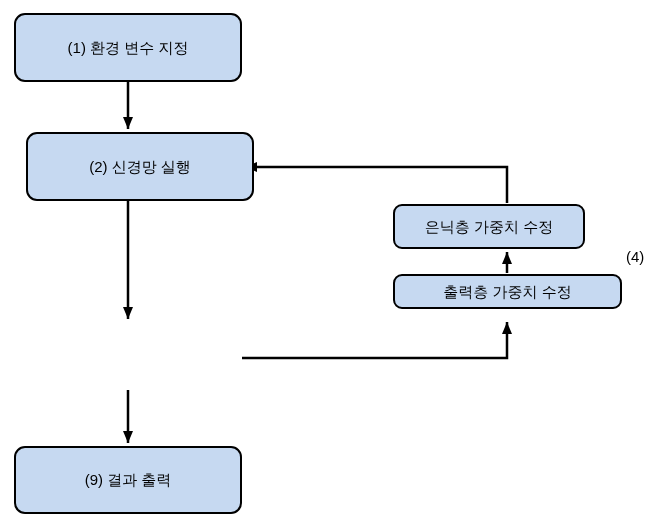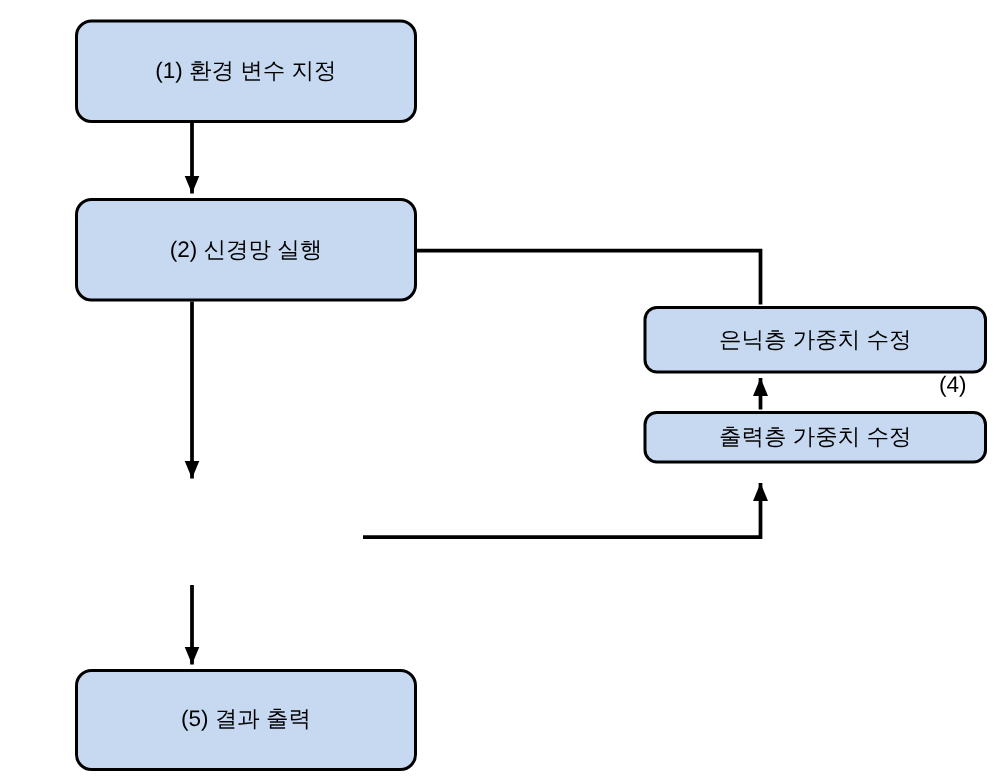--- a/index.html
+++ b/index.html
@@ -39,27 +39,26 @@
     border: 2px solid var(--node-border, #000000);
     border-radius: 11px;
     display: flex;
     align-items: center;
     justify-content: center;
     text-align: center;
     color: var(--text, #000000);
     font-size: 15px;
     line-height: 1.2;
     padding: 12px 6px;
-    margin-left: 36px;
   }
   .node-env            { left: 14px;  top: 13px;  width: 228px; height: 69px; }
-  .node-run            { left: 14px;  top: 132px; width: 228px; height: 69px; }
+  .node-run            { left: 26px;  top: 132px; width: 228px; height: 69px; }
   .node-compare        { left: 14px;  top: 322px; width: 228px; height: 68px; }
   .node-result         { left: 14px;  top: 446px; width: 228px; height: 68px; }
-  .node-hidden-weights { left: 393px; top: 204px; width: 229px; height: 45px; border-radius: 9px; }
+  .node-hidden-weights { left: 393px; top: 204px; width: 192px; height: 45px; border-radius: 9px; }
   .node-output-weights { left: 393px; top: 274px; width: 229px; height: 35px; border-radius: 9px; }
   .step4-label {
     position: absolute;
     left: 626px; top: 248px;
     width: 39px;
     color: var(--text, #000000);
     font-size: 15px;
     text-align: left;
   }
 </style>
@@ -85,21 +84,21 @@
   <div class="node node-env">
     <span>(1) 환경 변수 지정</span>
   </div>
 
   <div class="node node-run">
     <span>(2) 신경망 실행</span>
   </div>
 
 
   <div class="node node-result">
-    <span>(5) 결과 출력</span>
+    <span>(9) 결과 출력</span>
   </div>
 
   <div class="node node-hidden-weights">
     <span>은닉층 가중치 수정</span>
   </div>
 
   <div class="node node-output-weights">
     <span>출력층 가중치 수정</span>
   </div>
 

